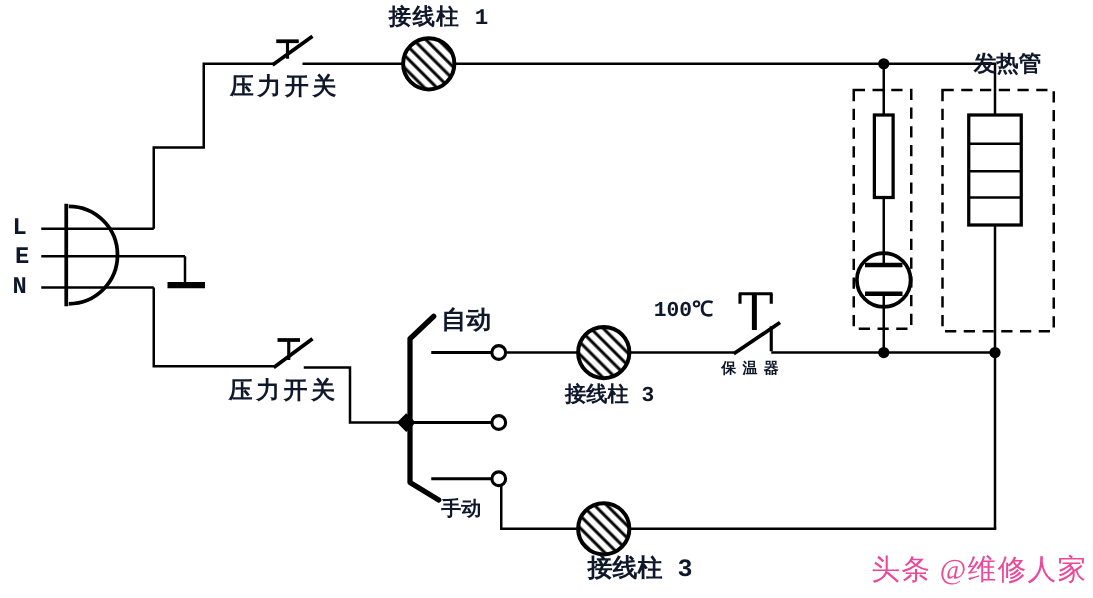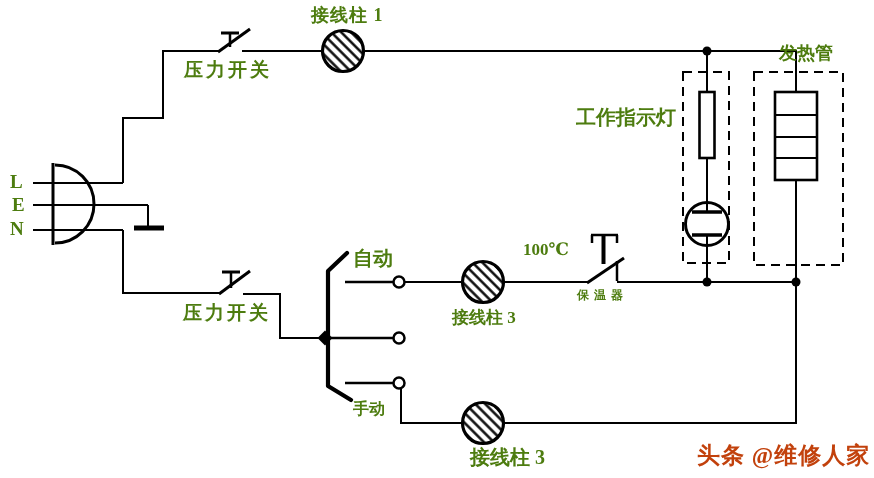--- a/index.html
+++ b/index.html
@@ -3,26 +3,26 @@
 <meta charset="utf-8">
 <style>
   html,body{margin:0;padding:0;background:#fff;}
   .stage{
     position:relative;width:874px;height:478px;background:#ffffff;
     font-family:"Liberation Serif","DejaVu Serif",serif;
     overflow:hidden;
   }
   .stage svg{position:absolute;left:0;top:0;}
   .lbl{
-    position:absolute;white-space:nowrap;color:#4d7c0f;
-    font-weight:600;line-height:1.1;
+    position:absolute;white-space:nowrap;color:#0f172a;
+    font-weight:600;line-height:1.1;font-family:Liberation Mono, monospace;
   }
   .watermark{
-    position:absolute;white-space:nowrap;color:#c2410c;
-    font-weight:700;letter-spacing:1px;
+    position:absolute;white-space:nowrap;color:#ec4899;
+    font-weight:400;letter-spacing:1px;
   }
 </style>
 </head>
 <body>
 
 <div class="stage">
 
   <svg width="874" height="478" viewBox="0 0 874 478">
     <defs>
       <pattern id="hatch" patternUnits="userSpaceOnUse" width="7" height="7" patternTransform="rotate(-45)">
@@ -155,21 +155,20 @@
       <circle cx="796" cy="282" r="4.5"></circle>
     </g>
   </svg>
 
   <span class="lbl" style="left:10px;top:172px;font-size:19px">L</span>
   <span class="lbl" style="left:12px;top:195px;font-size:19px">E</span>
   <span class="lbl" style="left:10px;top:219px;font-size:19px">N</span>
 
   <span class="lbl" style="left:311px;top:6px;font-size:18px;letter-spacing:1px">接线柱 1</span>
   <span class="lbl" style="left:184px;top:60px;font-size:19px;letter-spacing:3px">压力开关</span>
-  <span class="lbl" style="left:576px;top:106px;font-size:20px">工作指示灯</span>
   <span class="lbl" style="left:779px;top:44px;font-size:18px">发热管</span>
 
   <span class="lbl" style="left:183px;top:303px;font-size:19px;letter-spacing:3px">压力开关</span>
   <span class="lbl" style="left:353px;top:247px;font-size:20px">自动</span>
   <span class="lbl" style="left:353px;top:400px;font-size:16px">手动</span>
 
   <span class="lbl" style="left:452px;top:309px;font-size:17px">接线柱 3</span>
   <span class="lbl" style="left:523px;top:241px;font-size:17px;font-weight:700">100℃</span>
   <span class="lbl" style="left:577px;top:289px;font-size:12px;letter-spacing:5px">保温器</span>
   <span class="lbl" style="left:470px;top:446px;font-size:20px">接线柱 3</span>

